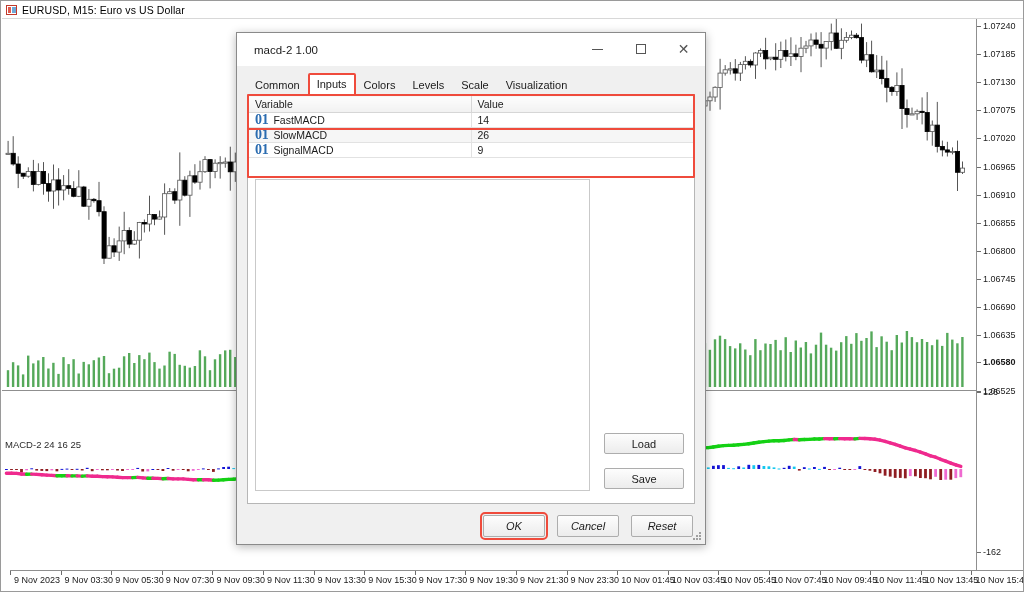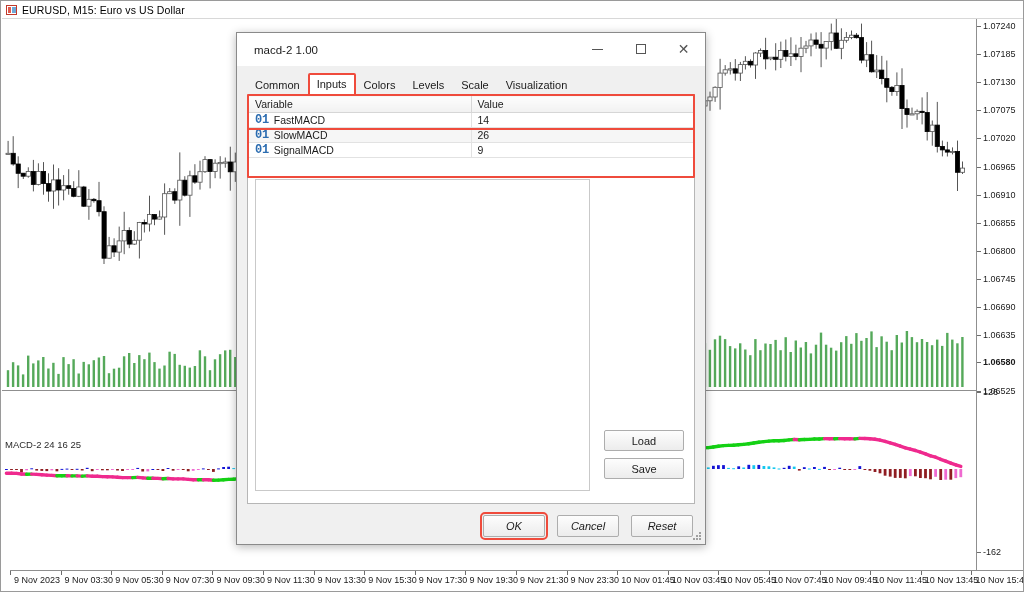--- a/index.html
+++ b/index.html
@@ -187,45 +187,45 @@
   }
   .var-table td {
     border: 1px solid #e2e2e2;
     height: 15px; padding: 0 6px;
     background: #ffffff;
     overflow: hidden; white-space: nowrap;
   }
   .var-table tr.alt td { background: #f6f6f6; }
   .cell-var { display: flex; align-items: center; gap: 5px; }
   .type-int {
-    color: #2b6cb0; font-size: 12px; font-weight: bold;
+    color: #2b6cb0; font-size: 14px; font-weight: bold;
     letter-spacing: -0.3px; line-height: 1;
-    font-family: Liberation Mono, monospace;
+    font-family: Liberation Serif, serif;
   }
   .type-price {
     width: 10px; height: 9px; position: relative; display: inline-block;
   }
   .type-price i {
     position: absolute; left: 0; height: 2px; display: block;
   }
   .type-price i:nth-child(1){ top:0; width:8px; background:#3f7fd0; }
   .type-price i:nth-child(2){ top:3px; width:10px; background:#3f7fd0; }
   .type-price i:nth-child(3){ top:6px; width:9px; background:#c0392b; }
 
   .hl-box {
     position: absolute;
     border: 2px solid #ef4b3c;
     pointer-events: none;
     border-radius: 1px;
   }
 
   
   .side-btns {
-    position: absolute; right: 10px; bottom: 24px;
-    display: flex; flex-direction: column; gap: 7px;
+    position: absolute; right: 10px; bottom: 14px;
+    display: flex; flex-direction: column; gap: 14px;
     z-index: 3;
   }
   .btn {
     font-size: 11px; color: #1b1b1b;
     background: linear-gradient(#fdfdfd,#ececec);
     border: 1px solid #adadad;
     height: 21px; width: 80px;
     display: flex; align-items: center; justify-content: center;
     border-radius: 2px;
   }

